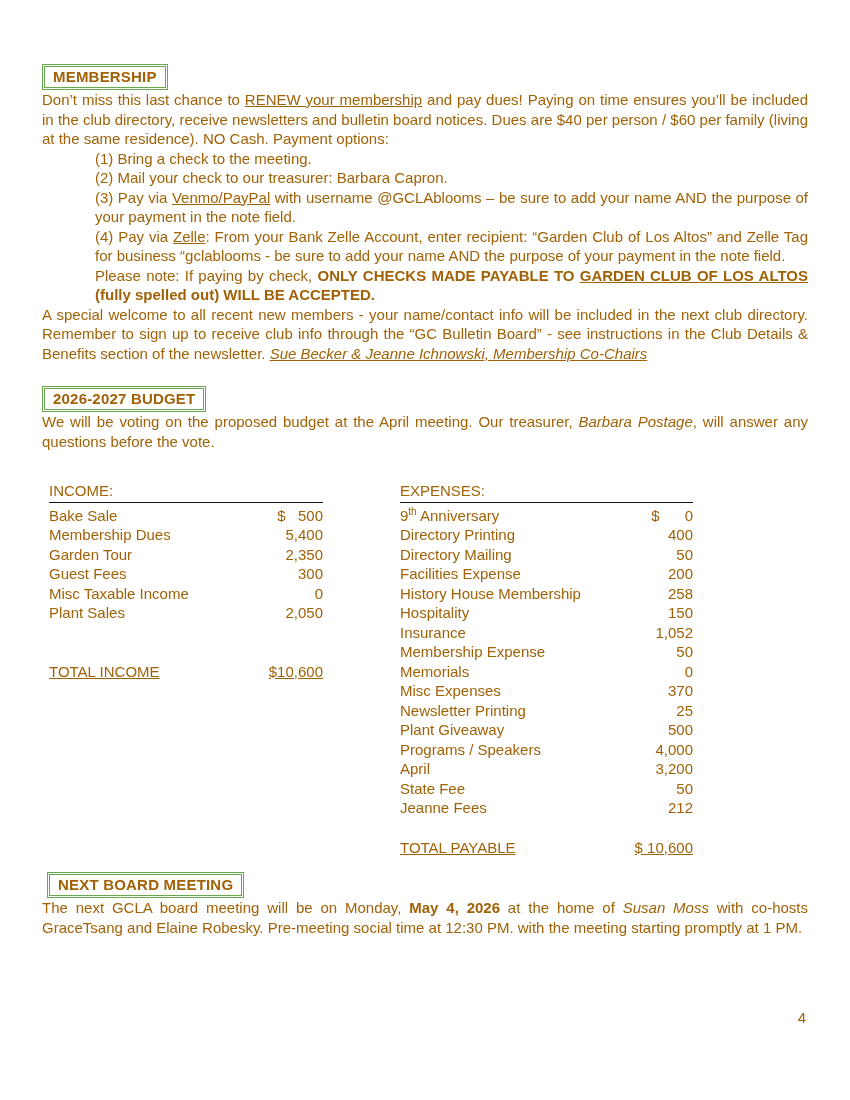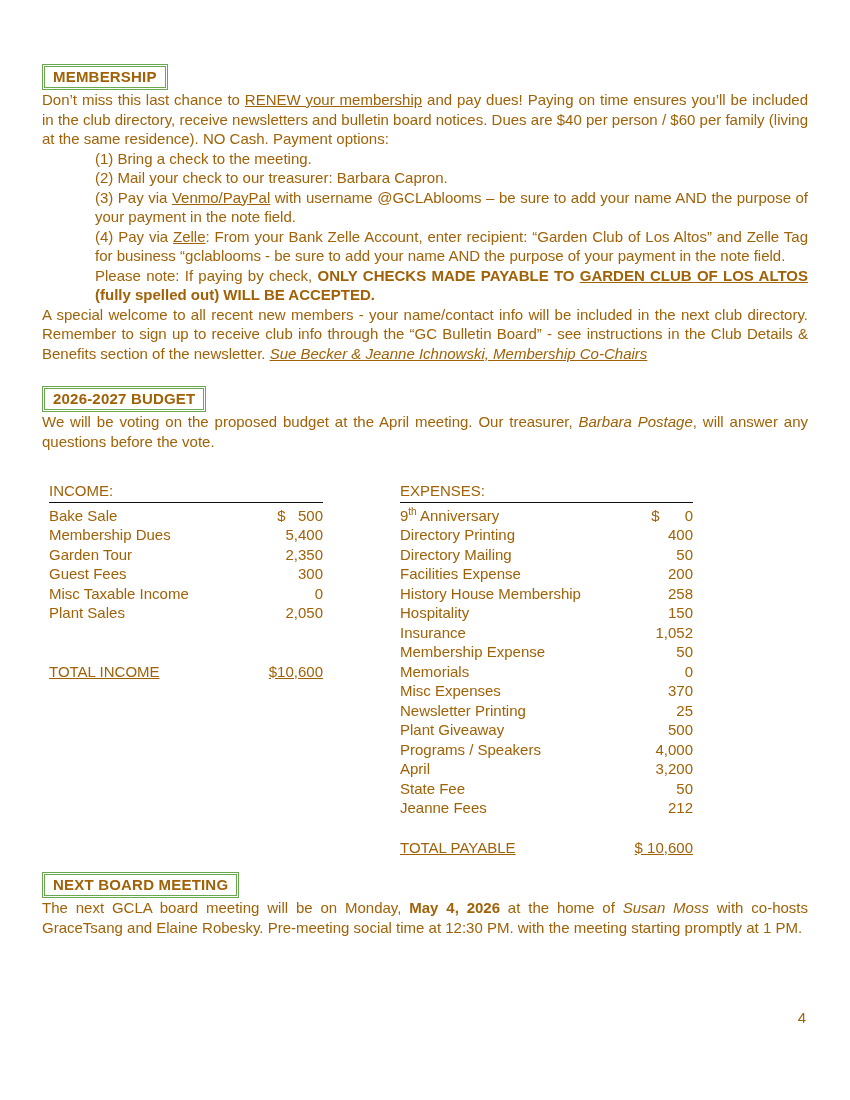--- a/index.html
+++ b/index.html
@@ -30,21 +30,21 @@
   .col-income { width: 274px; margin-right: 77px; }
   .col-expenses { width: 293px; }
   .col-head { border-bottom: 1.2px solid #111; padding-bottom: 1px; margin-bottom: 3px; }
   .b-row { display: flex; justify-content: space-between; align-items: baseline; }
   .b-label { white-space: pre; }
   .b-value { white-space: pre; text-align: right; }
   sup { font-size: 10px; line-height: 0; }
   .income-total { margin-top: 39px; }
   .expenses-total { margin-top: 20px; }
 
-  .board-head { margin-top: 15px; }
+  .board-head { margin-top: 15px; margin-left: 5px; }
   .board-para { margin-top: 7px; margin-left: 7px; }
 
   .page-number { position: absolute; right: 44px; top: 1008px; font-size: 15px; }
 </style>
 </head>
 <body>
 
 <div class="page">
 
   

